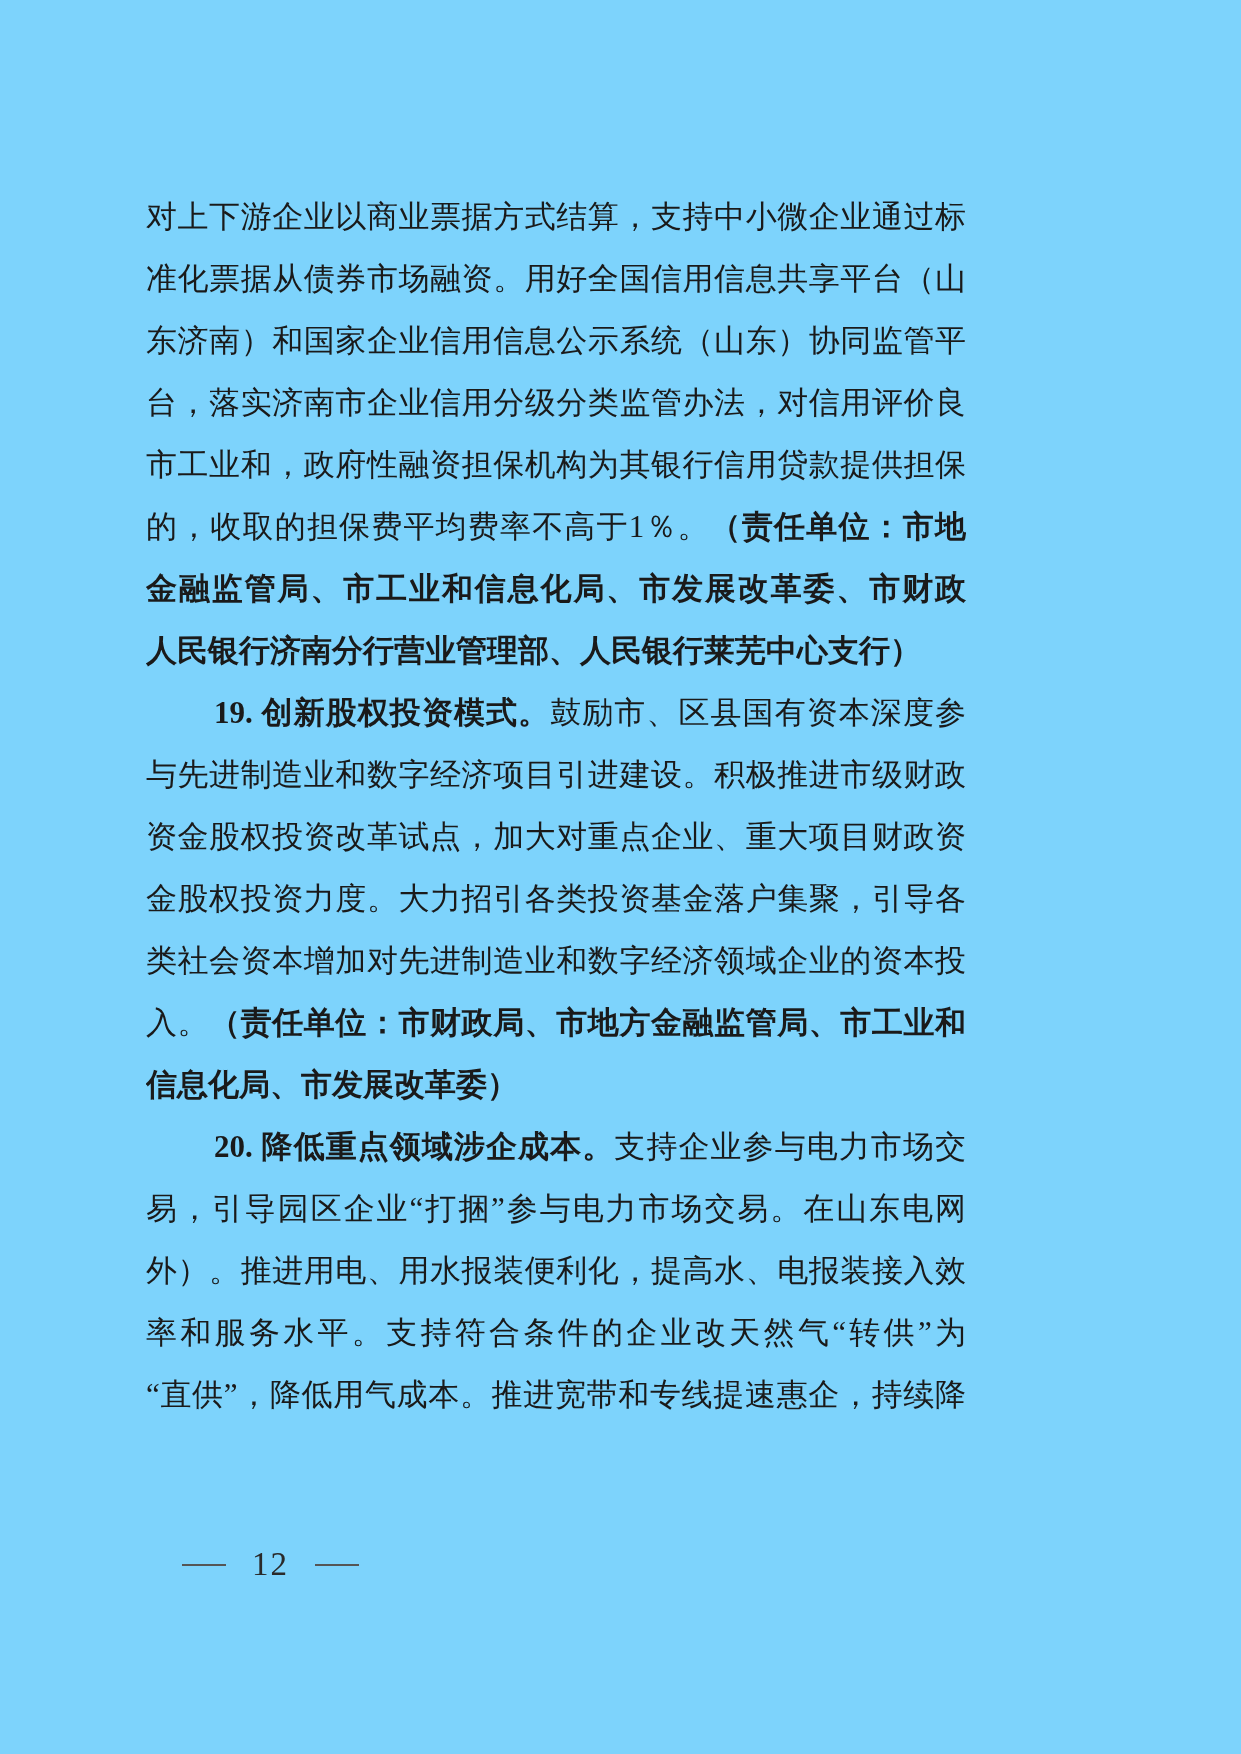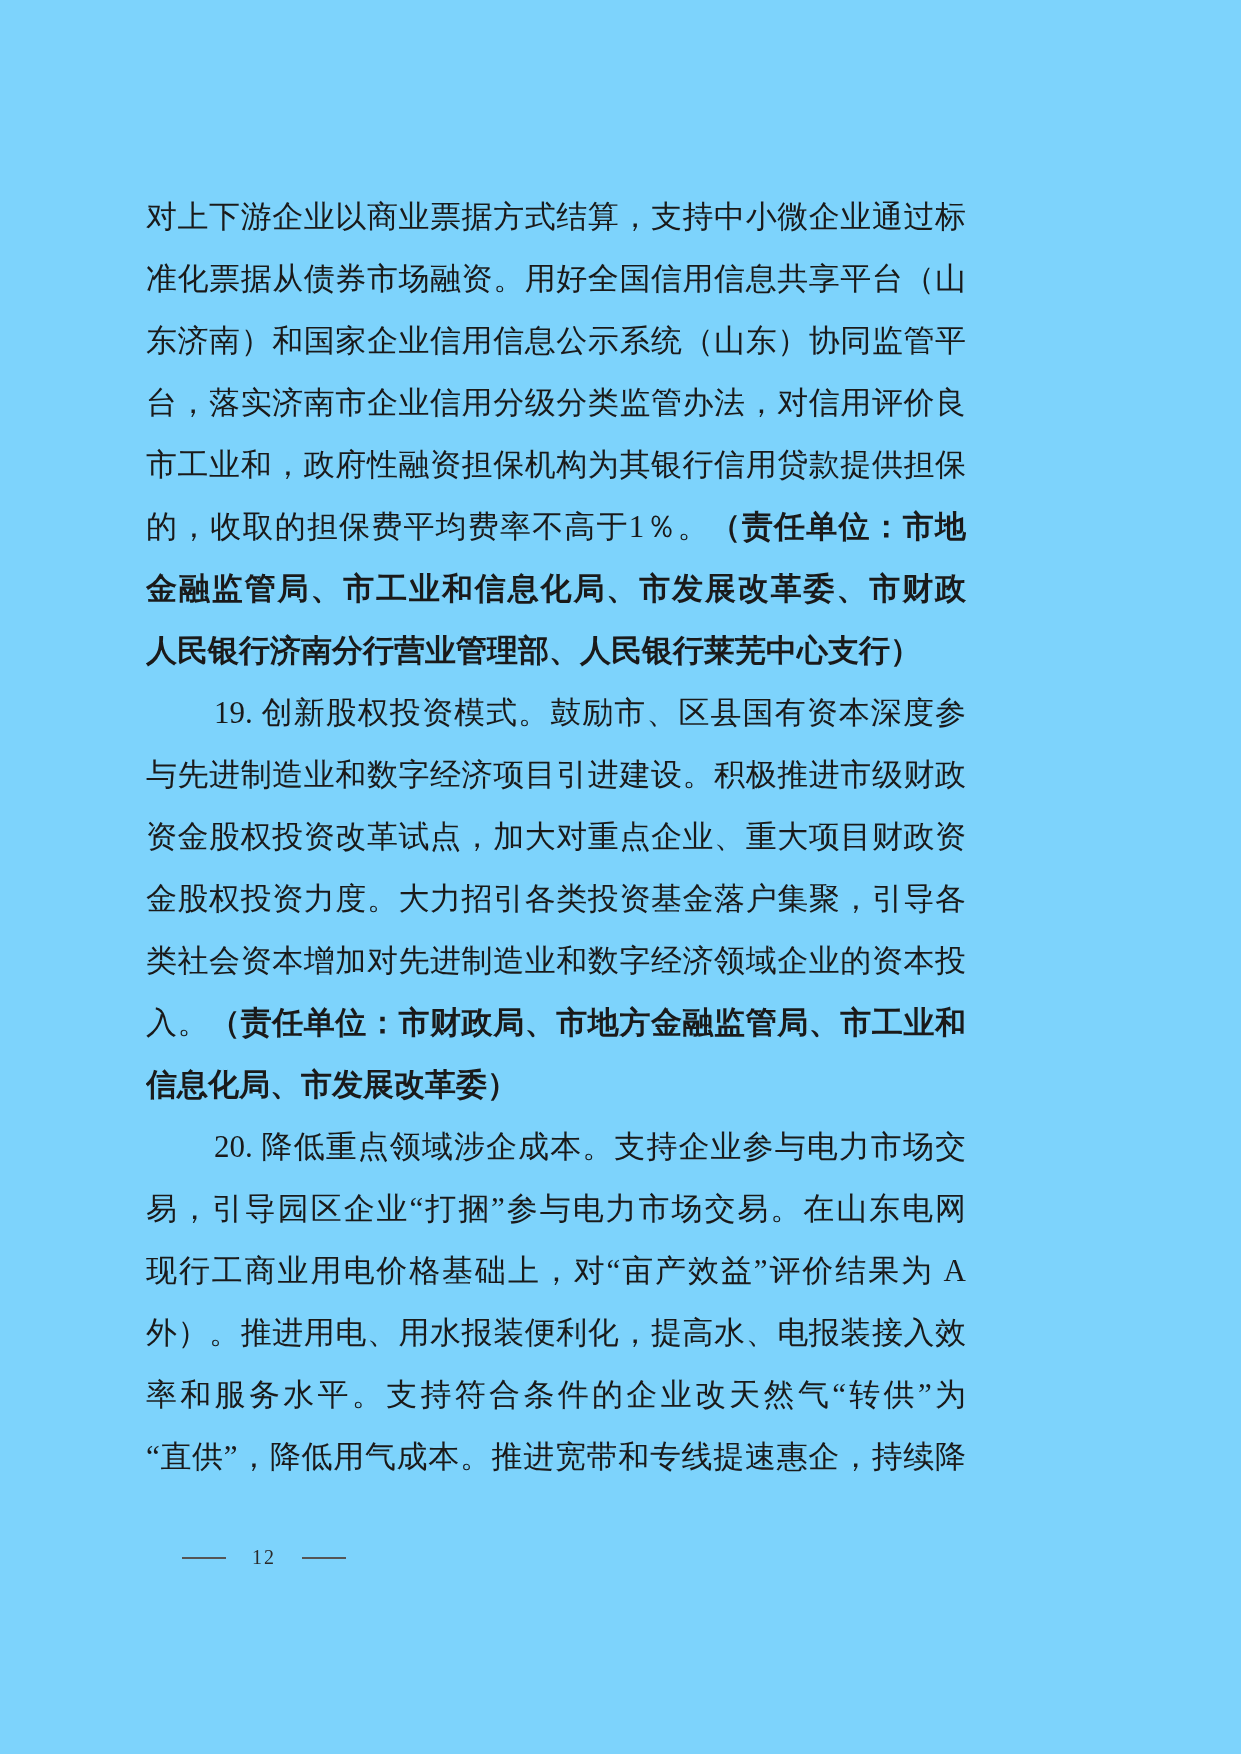--- a/index.html
+++ b/index.html
@@ -28,30 +28,30 @@
   }
   .line.just {
     text-align: justify;
     text-align-last: justify;
   }
   .line.indent {
     padding-left: 68px;
     width: 752px;
   }
   .seg-body { font-weight: normal; }
-  .seg-title { font-weight: normal; }
+  .seg-title { font-weight: bold; }
   .seg-resp { font-weight: bold; }
   .footer {
     position: absolute;
     left: 182px;
     top: 1546px;
     display: flex;
     align-items: center;
     gap: 26px;
-    font-size: 20px;
+    font-size: 33px;
     color: #2a2a2a;
   }
   .footer .dash {
     display: inline-block;
     width: 44px;
     height: 2px;
     background: #555;
   }
   .footer .num { letter-spacing: 2px; }
 </style>
@@ -70,21 +70,20 @@
       <div class="line"><span class="seg-resp">人民银行济南分行营业管理部、人民银行莱芜中心支行）</span></div>
       <div class="line indent just"><span class="seg-title">19. 创新股权投资模式。</span><span class="seg-body">鼓励市、区县国有资本深度参</span></div>
       <div class="line just"><span class="seg-body">与先进制造业和数字经济项目引进建设。积极推进市级财政</span></div>
       <div class="line just"><span class="seg-body">资金股权投资改革试点，加大对重点企业、重大项目财政资</span></div>
       <div class="line just"><span class="seg-body">金股权投资力度。大力招引各类投资基金落户集聚，引导各</span></div>
       <div class="line just"><span class="seg-body">类社会资本增加对先进制造业和数字经济领域企业的资本投</span></div>
       <div class="line just"><span class="seg-body">入。</span><span class="seg-resp">（责任单位：市财政局、市地方金融监管局、市工业和</span></div>
       <div class="line"><span class="seg-resp">信息化局、市发展改革委）</span></div>
       <div class="line indent just"><span class="seg-title">20. 降低重点领域涉企成本。</span><span class="seg-body">支持企业参与电力市场交</span></div>
       <div class="line just"><span class="seg-body">易，引导园区企业“打捆”参与电力市场交易。在山东电网</span></div>
-      <div class="line just"><span class="seg-body">现行工商业用电价格基础上，对“亩产效益”评价结果为 A</span></div>
       <div class="line just"><span class="seg-body">外）。推进用电、用水报装便利化，提高水、电报装接入效</span></div>
       <div class="line just"><span class="seg-body">率和服务水平。支持符合条件的企业改天然气“转供”为</span></div>
       <div class="line just"><span class="seg-body">“直供”，降低用气成本。推进宽带和专线提速惠企，持续降</span></div>
     </div>
   <div class="footer">
     <span class="dash"></span>
     <span class="num">12</span>
     <span class="dash"></span>
   </div>
 </div>

